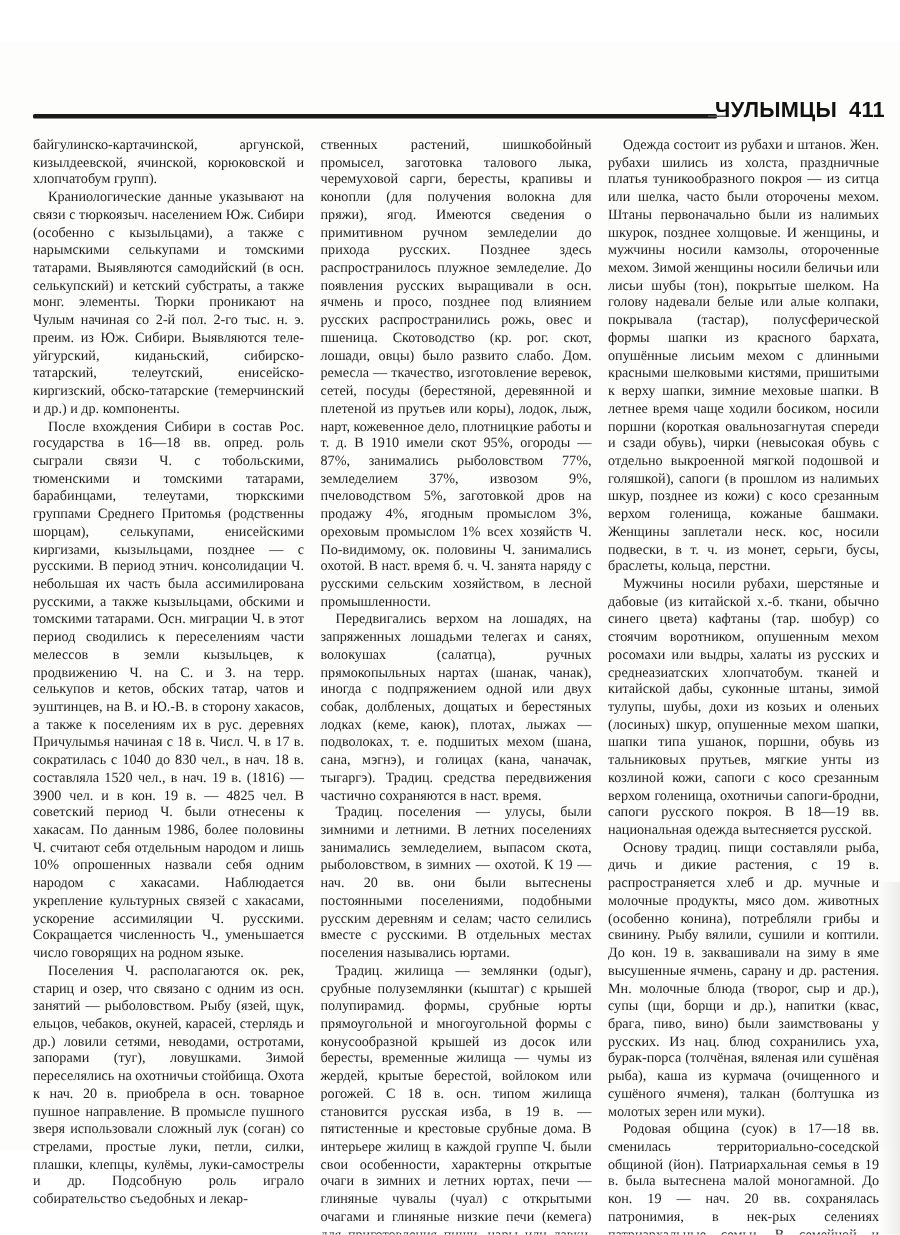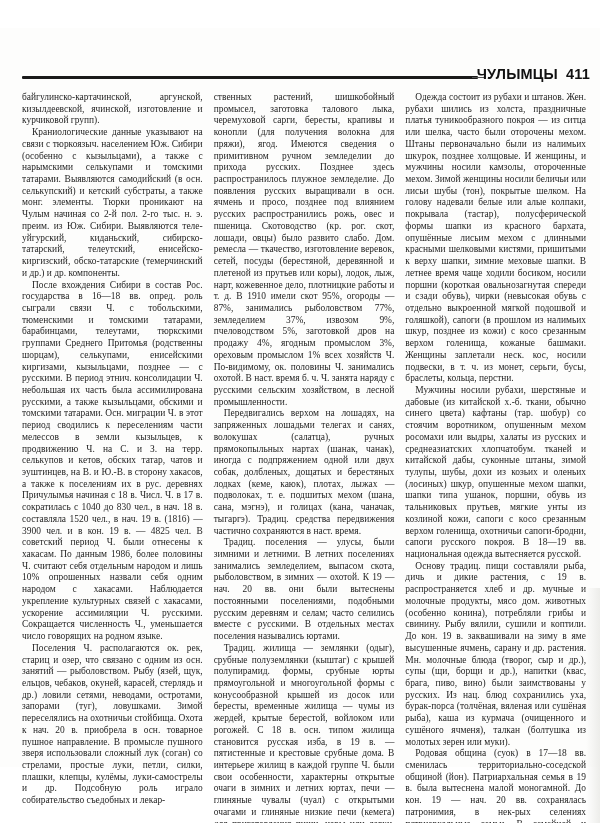--- a/index.html
+++ b/index.html
@@ -24,21 +24,21 @@
   <div class="running-head">
     <div class="head-rule"></div>
     <div class="head-title">
       <span>ЧУЛЫМЦЫ</span><span class="pg">411</span>
     </div>
   </div>
 
   <div class="columns">
 
     <div class="col">
-      <p class="cont">байгулинско-картачинской, аргунской, кизылдеевской, ячинской, изготовление и курчиковой групп).</p>
+      <p class="cont">байгулинско-картачинской, аргунской, кизылдеевской, ячинской, корюковской и хлопчатобум групп).</p>
       <p>Краниологические данные указывают на связи с тюркоязыч. населением Юж. Сибири (особенно с кызыльцами), а также с нарымскими селькупами и томскими татарами. Выявляются самодийский (в осн. селькупский) и кетский субстраты, а также монг. элементы. Тюрки проникают на Чулым начиная со 2-й пол. 2-го тыс. н. э. преим. из Юж. Сибири. Выявляются теле-уйгурский, киданьский, сибирско-татарский, телеутский, енисейско-киргизский, обско-татарские (темерчинский и др.) и др. компоненты.</p>
       <p>После вхождения Сибири в состав Рос. государства в 16—18 вв. опред. роль сыграли связи Ч. с тобольскими, тюменскими и томскими татарами, барабинцами, телеутами, тюркскими группами Среднего Притомья (родственны шорцам), селькупами, енисейскими киргизами, кызыльцами, позднее — с русскими. В период этнич. консолидации Ч. небольшая их часть была ассимилирована русскими, а также кызыльцами, обскими и томскими татарами. Осн. миграции Ч. в этот период сводились к переселениям части мелессов в земли кызыльцев, к продвижению Ч. на С. и З. на терр. селькупов и кетов, обских татар, чатов и эуштинцев, на В. и Ю.-В. в сторону хакасов, а также к поселениям их в рус. деревнях Причулымья начиная с 18 в. Числ. Ч. в 17 в. сократилась с 1040 до 830 чел., в нач. 18 в. составляла 1520 чел., в нач. 19 в. (1816) — 3900 чел. и в кон. 19 в. — 4825 чел. В советский период Ч. были отнесены к хакасам. По данным 1986, более половины Ч. считают себя отдельным народом и лишь 10% опрошенных назвали себя одним народом с хакасами. Наблюдается укрепление культурных связей с хакасами, ускорение ассимиляции Ч. русскими. Сокращается численность Ч., уменьшается число говорящих на родном языке.</p>
       <p>Поселения Ч. располагаются ок. рек, стариц и озер, что связано с одним из осн. занятий — рыболовством. Рыбу (язей, щук, ельцов, чебаков, окуней, карасей, стерлядь и др.) ловили сетями, неводами, остротами, запорами (туг), ловушками. Зимой переселялись на охотничьи стойбища. Охота к нач. 20 в. приобрела в осн. товарное пушное направление. В промысле пушного зверя использовали сложный лук (соган) со стрелами, простые луки, петли, силки, плашки, клепцы, кулёмы, луки-самострелы и др. Подсобную роль играло собирательство съедобных и лекар-</p>
     </div>
 
     <div class="col">
       <p class="cont">ственных растений, шишкобойный промысел, заготовка талового лыка, черемуховой сарги, бересты, крапивы и конопли (для получения волокна для пряжи), ягод. Имеются сведения о примитивном ручном земледелии до прихода русских. Позднее здесь распространилось плужное земледелие. До появления русских выращивали в осн. ячмень и просо, позднее под влиянием русских распространились рожь, овес и пшеница. Скотоводство (кр. рог. скот, лошади, овцы) было развито слабо. Дом. ремесла — ткачество, изготовление веревок, сетей, посуды (берестяной, деревянной и плетеной из прутьев или коры), лодок, лыж, нарт, кожевенное дело, плотницкие работы и т. д. В 1910 имели скот 95%, огороды — 87%, занимались рыболовством 77%, земледелием 37%, извозом 9%, пчеловодством 5%, заготовкой дров на продажу 4%, ягодным промыслом 3%, ореховым промыслом 1% всех хозяйств Ч. По-видимому, ок. половины Ч. занимались охотой. В наст. время б. ч. Ч. занята наряду с русскими сельским хозяйством, в лесной промышленности.</p>
       <p>Передвигались верхом на лошадях, на запряженных лошадьми телегах и санях, волокушах (салатца), ручных прямокопыльных нартах (шанак, чанак), иногда с подпряжением одной или двух собак, долбленых, дощатых и берестяных лодках (кеме, каюк), плотах, лыжах — подволоках, т. е. подшитых мехом (шана, сана, мэгнэ), и голицах (кана, чаначак, тыгаргэ). Традиц. средства передвижения частично сохраняются в наст. время.</p>
       <p>Традиц. поселения — улусы, были зимними и летними. В летних поселениях занимались земледелием, выпасом скота, рыболовством, в зимних — охотой. К 19 — нач. 20 вв. они были вытеснены постоянными поселениями, подобными русским деревням и селам; часто селились вместе с русскими. В отдельных местах поселения назывались юртами.</p>
       <p>Традиц. жилища — землянки (одыг), срубные полуземлянки (кыштаг) с крышей полупирамид. формы, срубные юрты прямоугольной и многоугольной формы с конусообразной крышей из досок или бересты, временные жилища — чумы из жердей, крытые берестой, войлоком или рогожей. С 18 в. осн. типом жилища становится русская изба, в 19 в. — пятистенные и крестовые срубные дома. В интерьере жилищ в каждой группе Ч. были свои особенности, характерны открытые очаги в зимних и летних юртах, печи — глиняные чувалы (чуал) с открытыми очагами и глиняные низкие печи (кемега) для приготовления пищи, нары или лавки, сундуки, полки с образами в домашней утварью. Осн. хозяйств. постройки — амбары (клат), хлева (оран), сараи, бани, крытая часть двора или загороди для скота.</p>

